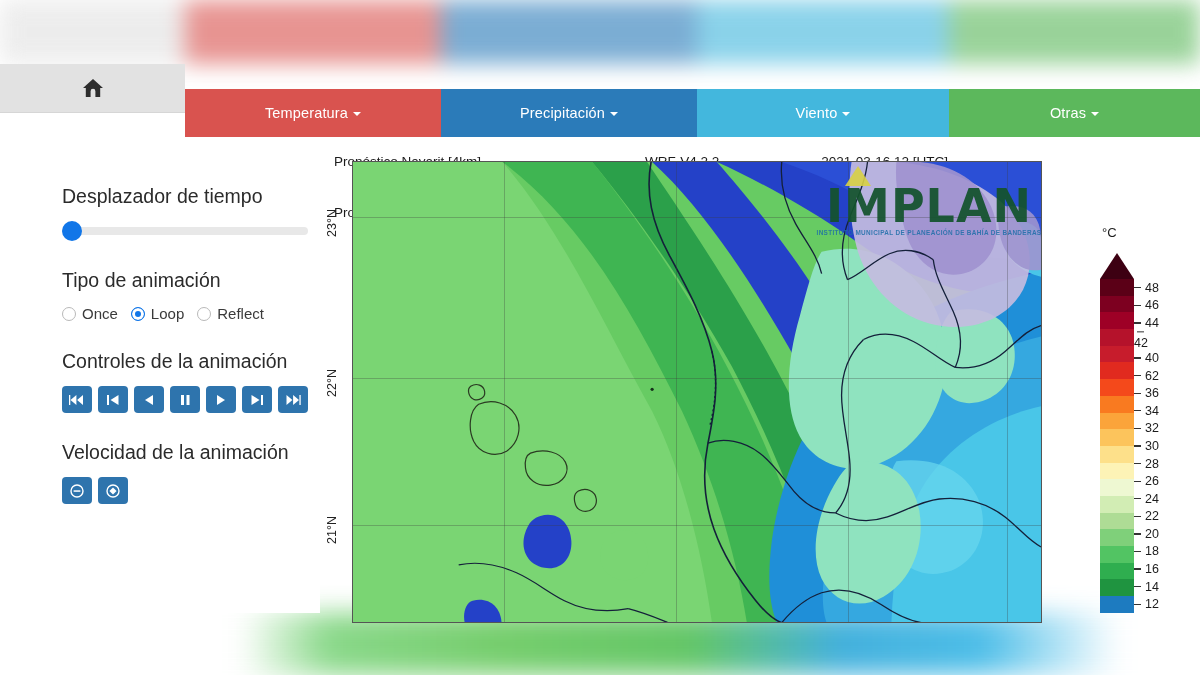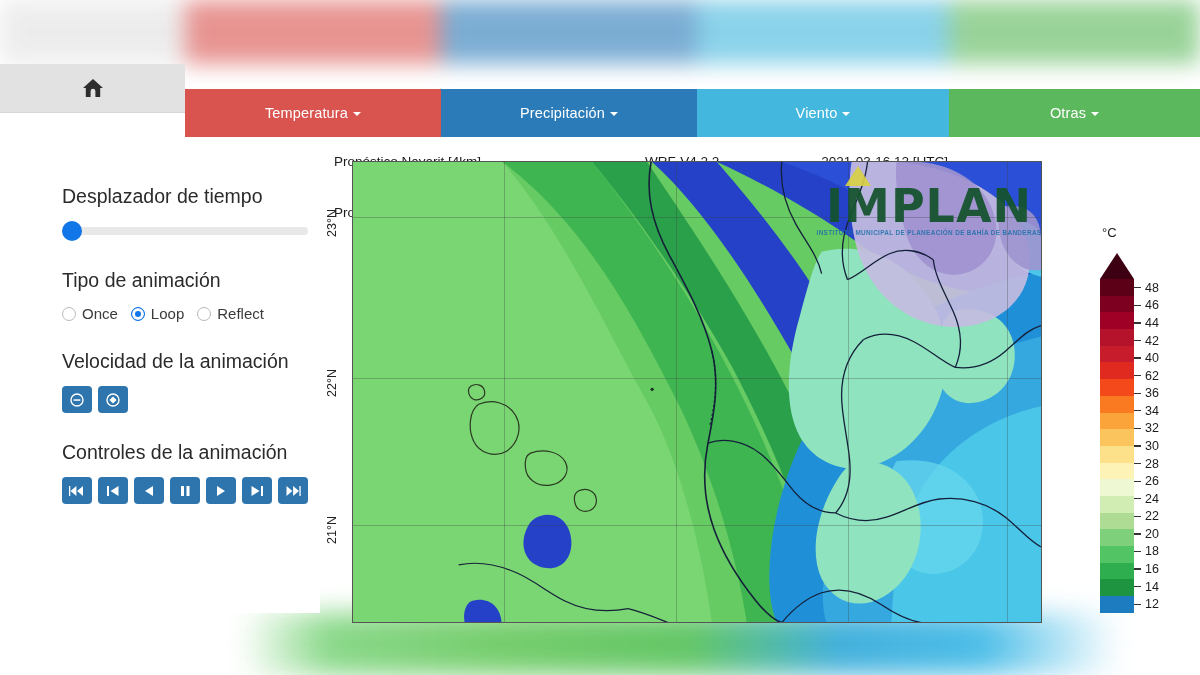--- a/index.html
+++ b/index.html
@@ -336,106 +336,106 @@
           <span class="radio-label">Loop</span>
         </label>
         <label class="radio-opt">
           <span class="radio-dot"></span>
           <span class="radio-label">Reflect</span>
         </label>
       </div>
     </div>
 
     <div class="block">
+      <div class="panel-title">Controles de la animación</div>
+      <div class="btn-row">
+
+        <div class="ctl-btn">
+          <span>
+            <svg width="16" height="12" viewBox="0 0 16 12">
+              <path d="M7.4 1 L7.4 11 L1.5 6 Z M14 1 L14 11 L8.1 6 Z" fill="#fff"></path>
+              <rect x="0" y="1" width="1.3" height="10" fill="#fff"></rect>
+            </svg>
+          </span>
+        </div>
+
+        <div class="ctl-btn">
+          <span>
+            <svg width="14" height="12" viewBox="0 0 14 12">
+              <rect x="1" y="1" width="2" height="10" fill="#fff"></rect>
+              <path d="M12.5 1 L12.5 11 L4.5 6 Z" fill="#fff"></path>
+            </svg>
+          </span>
+        </div>
+
+        <div class="ctl-btn">
+          <span>
+            <svg width="12" height="12" viewBox="0 0 12 12">
+              <path d="M10 1 L10 11 L2 6 Z" fill="#fff"></path>
+            </svg>
+          </span>
+        </div>
+
+        <div class="ctl-btn">
+          <span>
+            <svg width="12" height="12" viewBox="0 0 12 12">
+              <rect x="2" y="1" width="3" height="10" fill="#fff"></rect>
+              <rect x="7.5" y="1" width="3" height="10" fill="#fff"></rect>
+            </svg>
+          </span>
+        </div>
+
+        <div class="ctl-btn">
+          <span>
+            <svg width="12" height="12" viewBox="0 0 12 12">
+              <path d="M2 1 L2 11 L10 6 Z" fill="#fff"></path>
+            </svg>
+          </span>
+        </div>
+
+        <div class="ctl-btn">
+          <span>
+            <svg width="14" height="12" viewBox="0 0 14 12">
+              <path d="M1.5 1 L1.5 11 L9.5 6 Z" fill="#fff"></path>
+              <rect x="11" y="1" width="2" height="10" fill="#fff"></rect>
+            </svg>
+          </span>
+        </div>
+
+        <div class="ctl-btn">
+          <span>
+            <svg width="16" height="12" viewBox="0 0 16 12">
+              <path d="M1.5 1 L1.5 11 L7.4 6 Z M8.1 1 L8.1 11 L14 6 Z" fill="#fff"></path>
+              <rect x="14.4" y="1" width="1.3" height="10" fill="#fff"></rect>
+            </svg>
+          </span>
+        </div>
+
+      </div>
+    </div>
+
+    <div class="block">
       <div class="panel-title">Velocidad de la animación</div>
       <div class="btn-row">
         <div class="ctl-btn">
           <span>
             <svg width="14" height="14" viewBox="0 0 14 14">
               <circle cx="7" cy="7" r="6" fill="none" stroke="#fff" stroke-width="1.4"></circle>
               <rect x="3.6" y="6.3" width="6.8" height="1.5" fill="#fff"></rect>
             </svg>
           </span>
         </div>
         <div class="ctl-btn">
           <span>
             <svg width="14" height="14" viewBox="0 0 14 14">
               <circle cx="7" cy="7" r="6" fill="none" stroke="#fff" stroke-width="1.4"></circle>
               <path d="M7 3.4 L10.6 7 L7 10.6 L3.4 7 Z" fill="#fff"></path>
             </svg>
           </span>
         </div>
-      </div>
-    </div>
-
-    <div class="block">
-      <div class="panel-title">Controles de la animación</div>
-      <div class="btn-row">
-
-        <div class="ctl-btn">
-          <span>
-            <svg width="16" height="12" viewBox="0 0 16 12">
-              <path d="M7.4 1 L7.4 11 L1.5 6 Z M14 1 L14 11 L8.1 6 Z" fill="#fff"></path>
-              <rect x="0" y="1" width="1.3" height="10" fill="#fff"></rect>
-            </svg>
-          </span>
-        </div>
-
-        <div class="ctl-btn">
-          <span>
-            <svg width="14" height="12" viewBox="0 0 14 12">
-              <rect x="1" y="1" width="2" height="10" fill="#fff"></rect>
-              <path d="M12.5 1 L12.5 11 L4.5 6 Z" fill="#fff"></path>
-            </svg>
-          </span>
-        </div>
-
-        <div class="ctl-btn">
-          <span>
-            <svg width="12" height="12" viewBox="0 0 12 12">
-              <path d="M10 1 L10 11 L2 6 Z" fill="#fff"></path>
-            </svg>
-          </span>
-        </div>
-
-        <div class="ctl-btn">
-          <span>
-            <svg width="12" height="12" viewBox="0 0 12 12">
-              <rect x="2" y="1" width="3" height="10" fill="#fff"></rect>
-              <rect x="7.5" y="1" width="3" height="10" fill="#fff"></rect>
-            </svg>
-          </span>
-        </div>
-
-        <div class="ctl-btn">
-          <span>
-            <svg width="12" height="12" viewBox="0 0 12 12">
-              <path d="M2 1 L2 11 L10 6 Z" fill="#fff"></path>
-            </svg>
-          </span>
-        </div>
-
-        <div class="ctl-btn">
-          <span>
-            <svg width="14" height="12" viewBox="0 0 14 12">
-              <path d="M1.5 1 L1.5 11 L9.5 6 Z" fill="#fff"></path>
-              <rect x="11" y="1" width="2" height="10" fill="#fff"></rect>
-            </svg>
-          </span>
-        </div>
-
-        <div class="ctl-btn">
-          <span>
-            <svg width="16" height="12" viewBox="0 0 16 12">
-              <path d="M1.5 1 L1.5 11 L7.4 6 Z M8.1 1 L8.1 11 L14 6 Z" fill="#fff"></path>
-              <rect x="14.4" y="1" width="1.3" height="10" fill="#fff"></rect>
-            </svg>
-          </span>
-        </div>
-
       </div>
     </div>
 
   </div>
 
   <div class="map-wrap">
 
     <div class="map-header">
       <div class="mh-col mh-left">
         <div>Pronóstico Nayarit [4km]</div>
@@ -604,21 +604,21 @@
           <span>48</span>
         </div>
         <div class="cb-tick" style="top: 7.89474%;">
           <i></i>
           <span>46</span>
         </div>
         <div class="cb-tick" style="top: 13.1579%;">
           <i></i>
           <span>44</span>
         </div>
-        <div class="cb-tick" style="top: 18.4211%;">
+        <div class="cb-tick" style="top: 18.4211%; flex-direction: column;">
           <i></i>
           <span>42</span>
         </div>
         <div class="cb-tick" style="top: 23.6842%;">
           <i></i>
           <span>40</span>
         </div>
         <div class="cb-tick" style="top: 28.9474%;">
           <i></i>
           <span>62</span>

